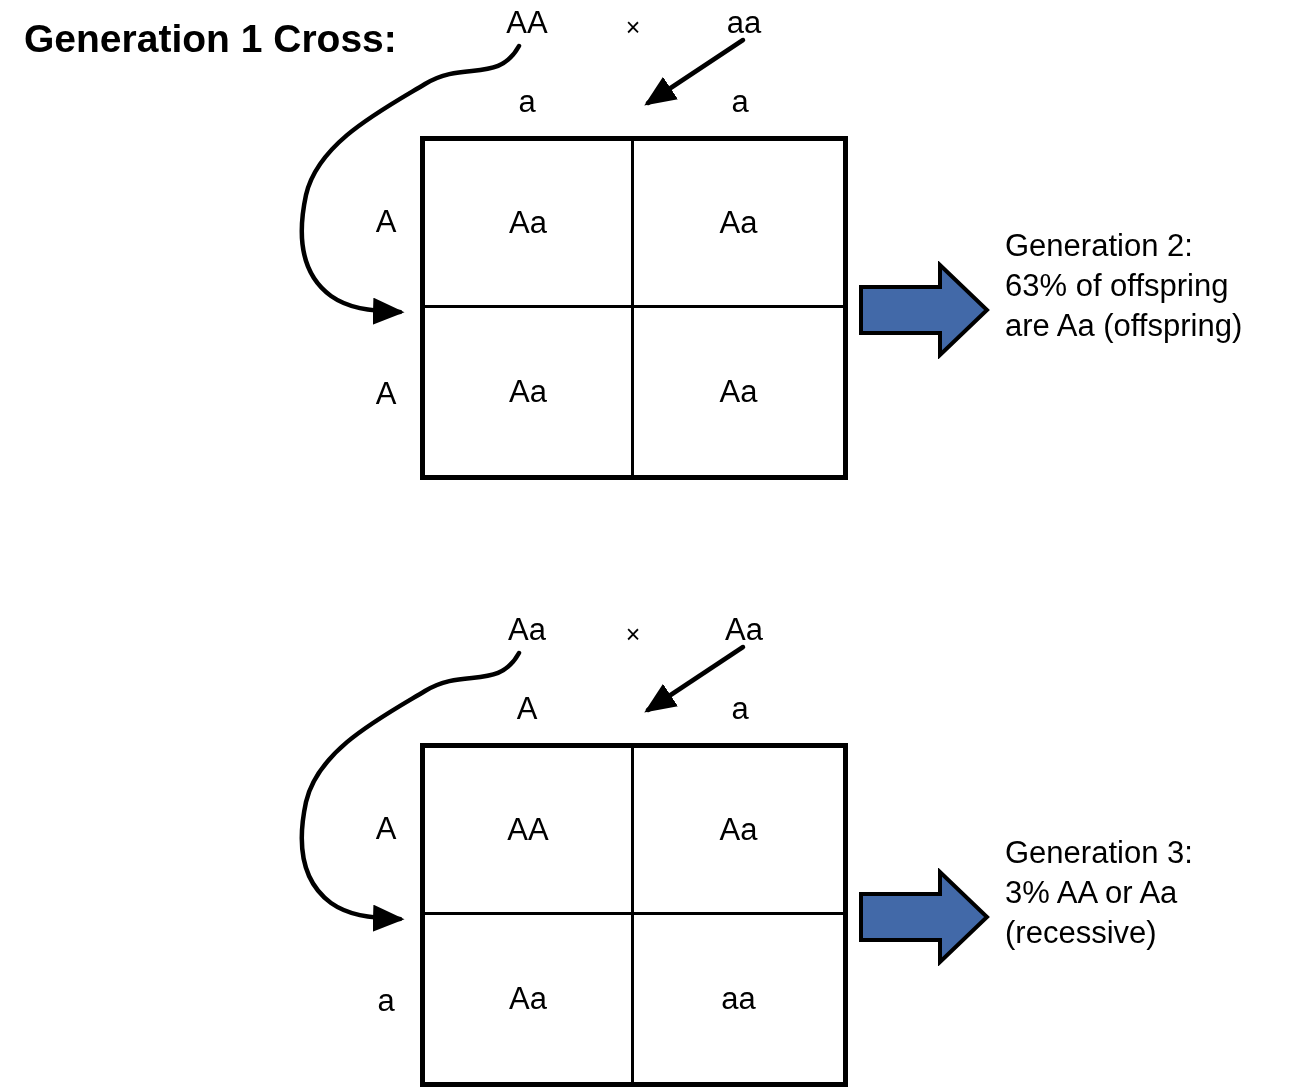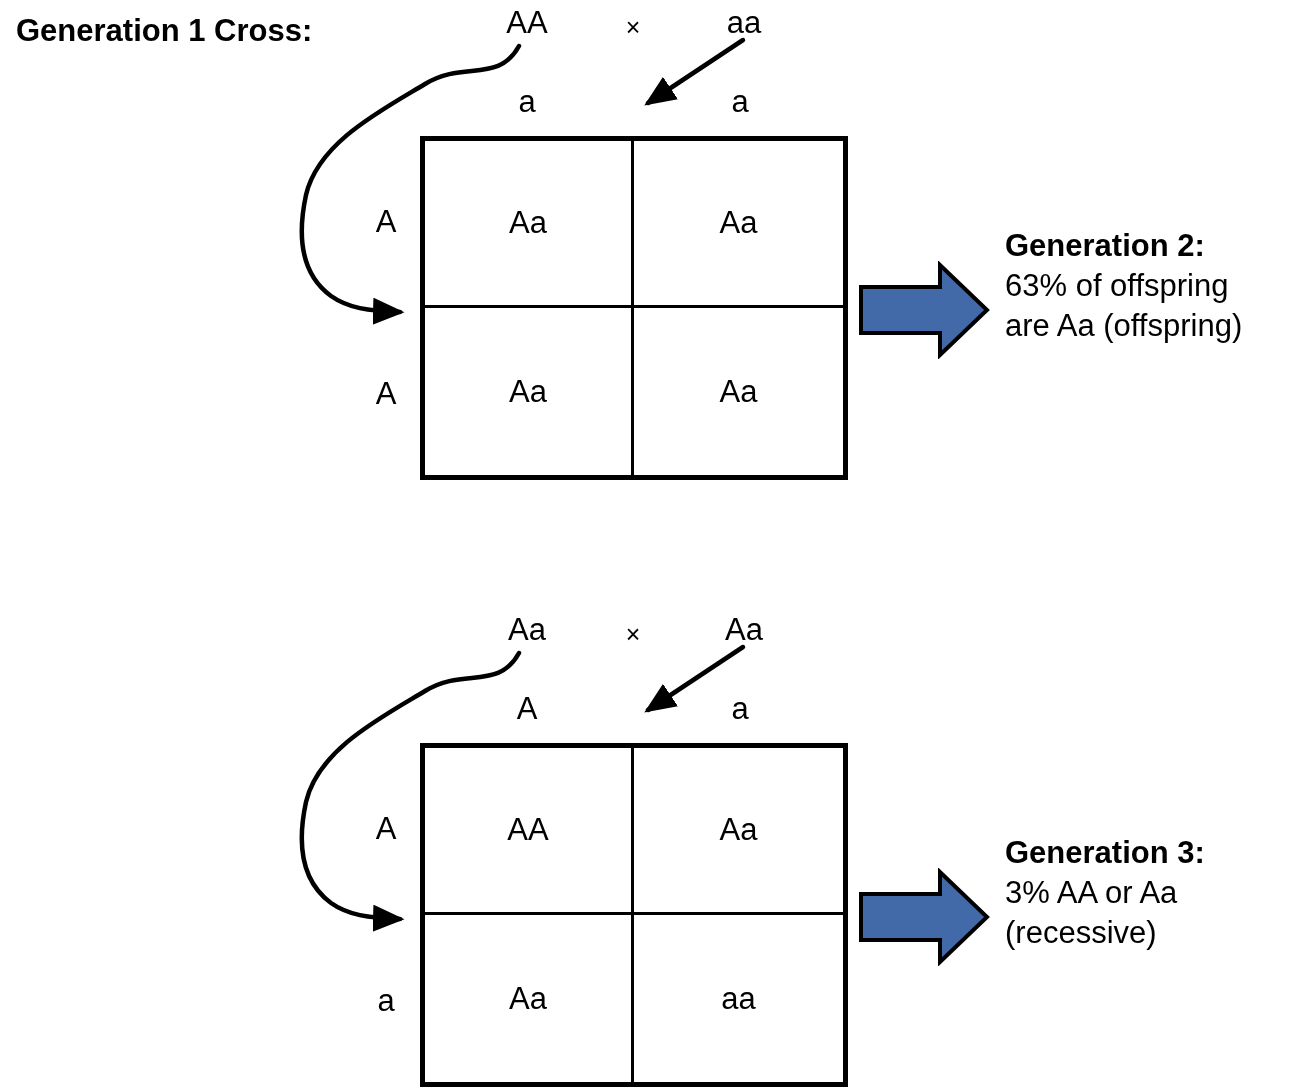--- a/index.html
+++ b/index.html
@@ -6,22 +6,22 @@
   .canvas {
     position:relative; width:1301px; height:1092px; background:#ffffff;
     font-family:"Liberation Sans", sans-serif; color:#000;
     overflow:hidden;
   }
   .gen-section { position:absolute; left:0; width:1301px; height:490px; }
   #sec1 { top:0; }
   #sec2 { top:607px; }
 
   .sec-title {
-    position:absolute; left:8px; top:4px; margin:8px;
-    font-size:31px; font-weight:bold; line-height:38px;
+    position:absolute; left:8px; top:4px; margin:16px;
+    font-size:39px; font-weight:bold; line-height:38px;
   }
   .parent {
     position:absolute; top:4px; width:90px; text-align:center;
     font-size:31px; line-height:38px;
   }
   .p1 { left:482px; }
   .cross { left:592px; width:82px; font-size:25px; top:8px; }
   .p2 { left:699px; }
 
   .colhead {
@@ -56,21 +56,21 @@
     fill:none; stroke:#000; stroke-width:4.5; stroke-linecap:round;
   }
 
   .block-arrow { position:absolute; left:858px; top:261px; }
   .block-arrow polygon { stroke:#000; stroke-width:4; stroke-linejoin:miter; }
 
   .result {
     position:absolute; left:1005px; top:226px;
     font-size:31px; line-height:40px;
   }
-  .rtitle { font-weight:bold; }
+  .rtitle { font-weight:normal; }
 </style>
 </head>
 <body>
 
 <div class="canvas">
 
   <section class="gen-section" id="sec1">
     <h2 class="sec-title">Generation 1 Cross:</h2>
     <span class="parent p1">AA</span>
     <span class="parent cross">×</span>

